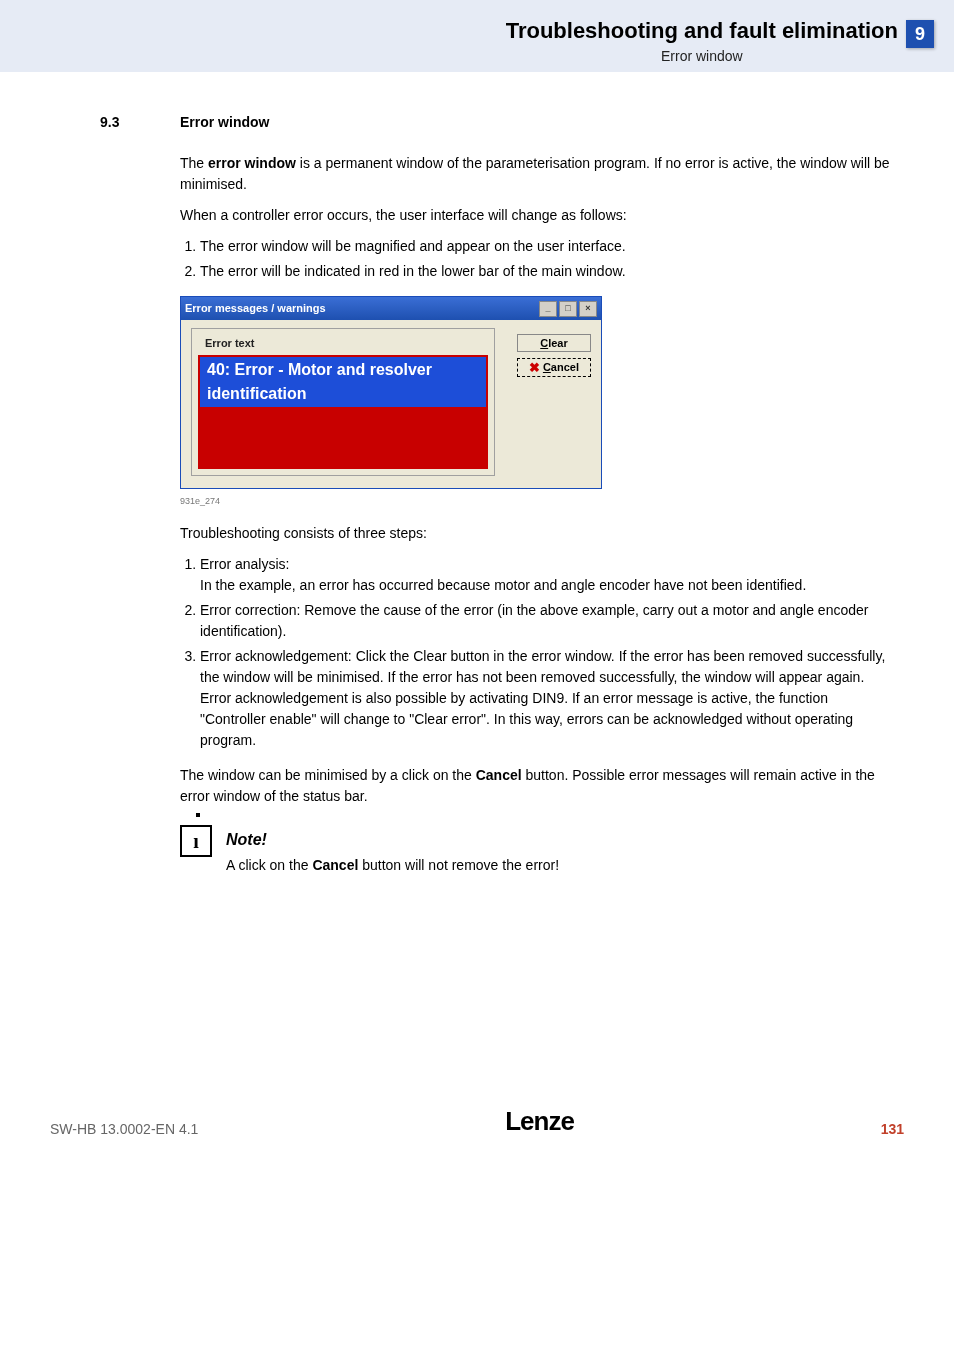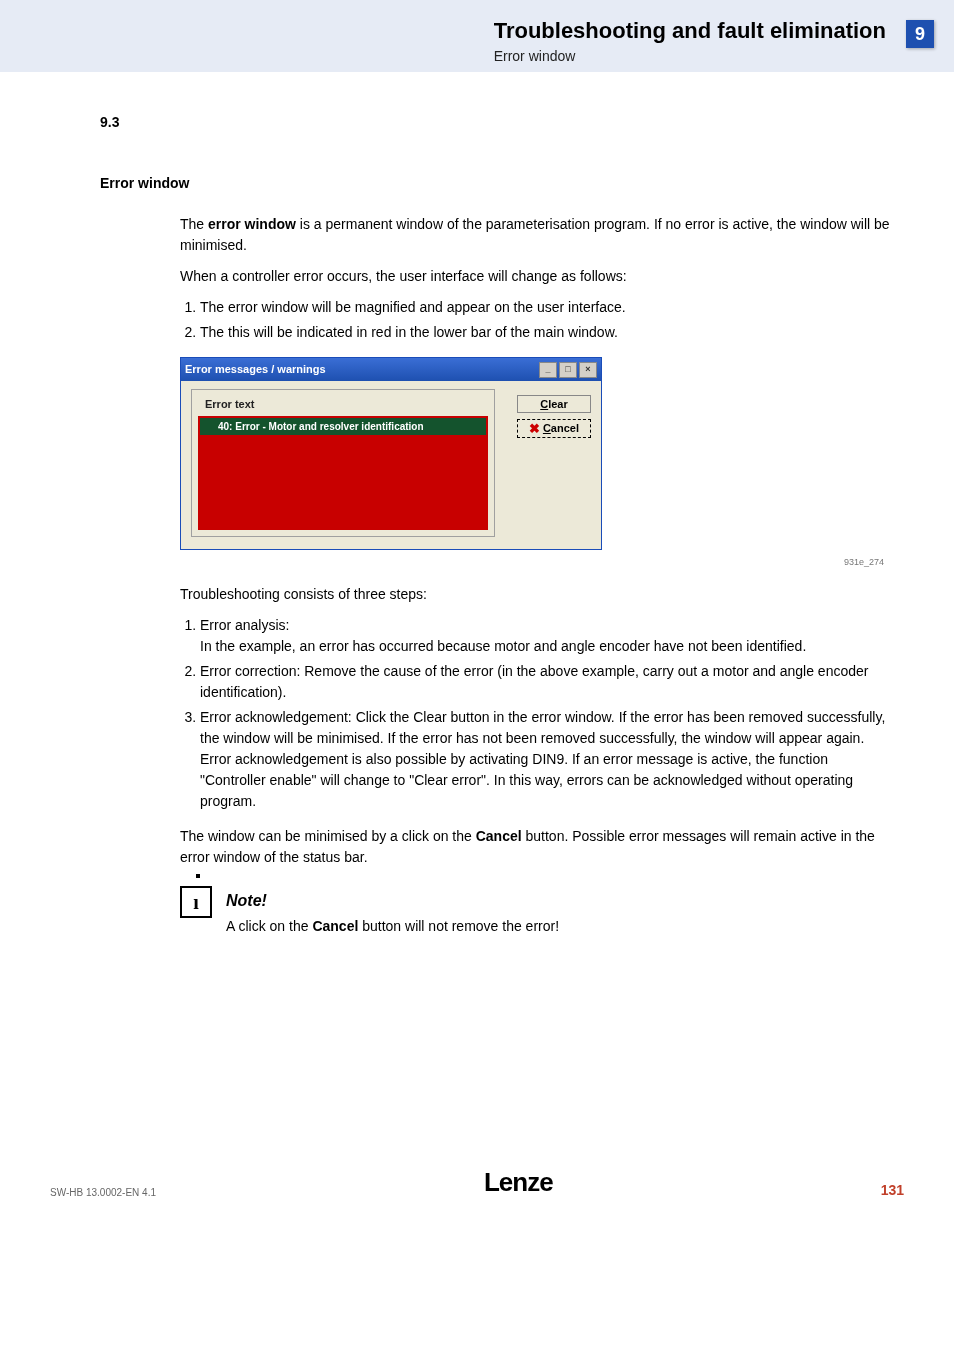--- a/index.html
+++ b/index.html
@@ -11,22 +11,22 @@
     color: #000;
   }
   .header-band {
     background: #e6ebf5;
     padding: 18px 20px 8px 20px;
     display: flex;
     justify-content: flex-end;
     align-items: flex-start;
   }
   .header-text {
-    text-align: left;
-    padding-right: 20px;
+    text-align: center;
+    padding-right: 8px;
   }
   .header-title {
     font-size: 22px;
     font-weight: bold;
     color: #000;
   }
   .header-sub {
     font-size: 14px;
     color: #222;
     margin-top: 4px;
@@ -46,21 +46,20 @@
   }
   .content {
     padding: 40px 60px 0 100px;
     font-size: 14px;
     line-height: 1.5;
   }
   .section-row {
     display: flex;
     gap: 40px;
     margin-bottom: 20px;
-    flex-direction: column;
   }
   .sec-num {
     font-weight: bold;
     width: 40px;
     font-size: 14px;
   }
   .sec-title {
     font-weight: bold;
     font-size: 14px;
   }
@@ -128,24 +127,24 @@
     padding: 0 3px;
   }
   .error-list {
     background: #c80000;
     color: #fff;
     height: 110px;
     margin-top: 4px;
     padding: 2px;
   }
   .error-entry {
-    background: #14532d;
+    background: #1d4ed8;
     color: #fff;
-    padding: 1px 18px;
-    font-size: 10px;
+    padding: 1px 7px;
+    font-size: 16px;
     font-weight: bold;
   }
   .btn-col {
     display: flex;
     flex-direction: column;
     gap: 6px;
     width: 74px;
     padding-top: 6px;
   }
   .winbtn {
@@ -168,21 +167,21 @@
   }
   .x-icon {
     color: #cc0000;
     font-weight: bold;
     font-size: 13px;
     line-height: 11px;
   }
   .fig-caption {
     font-size: 9px;
     color: #777;
-    text-align: right;
+    text-align: left;
     margin-right: 10px;
     margin-bottom: 14px;
   }
 
   .note-row {
     display: flex;
     align-items: flex-start;
     gap: 14px;
     margin-top: 18px;
     margin-left: 80px;
@@ -208,21 +207,21 @@
   }
 
   .footer {
     display: flex;
     justify-content: space-between;
     align-items: flex-end;
     padding: 0 50px 30px 50px;
     margin-top: 230px;
   }
   .footer-left {
-    font-size: 10px;
+    font-size: 14px;
     color: #666;
   }
   .footer-logo {
     font-family: Arial, sans-serif;
     font-size: 26px;
     font-weight: 900;
     letter-spacing: -1px;
   }
   .footer-right {
     font-size: 14px;
@@ -250,21 +249,21 @@
     <div class="sec-title">Error window</div>
   </div>
 
   <div class="body-block">
     <p>
       <span>The </span><span class="bold">error window</span><span> is a permanent window of the parameterisation program. If no error is active, the window will be minimised.</span>
     </p>
     <p>When a controller error occurs, the user interface will change as follows:</p>
     <ol>
       <li>The error window will be magnified and appear on the user interface.</li>
-      <li>The this will be indicated in red in the lower bar of the main window.</li>
+      <li>The error will be indicated in red in the lower bar of the main window.</li>
     </ol>
 
     <div class="win-dialog">
       <div class="win-titlebar">
         <span>Error messages / warnings</span>
         <div class="win-title-icons">
           <div class="tbtn">_</div>
           <div class="tbtn">□</div>
           <div class="tbtn">×</div>
         </div>

